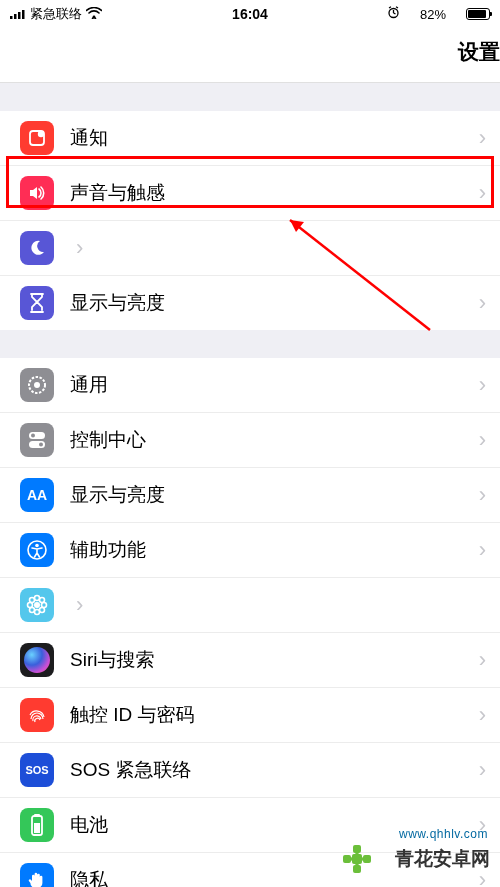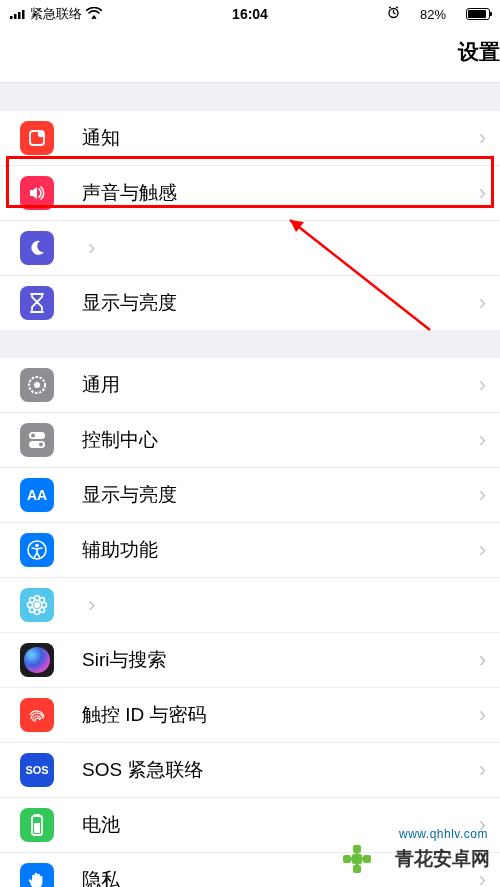--- a/index.html
+++ b/index.html
@@ -43,21 +43,21 @@
       min-height: 54px;
     }
     .row:last-child { border-bottom: none; }
     .icon-box {
       width: 34px;
       height: 34px;
       border-radius: 8px;
       display: flex;
       align-items: center;
       justify-content: center;
-      margin-right: 28px;
+      margin-right: 16px;
       flex-shrink: 0;
     }
     .label { font-size: 19px; flex: 1; color: #000; }
     .chevron { color: #c7c7cc; font-size: 22px; margin-left: 6px; }
     .highlight-box {
       position: absolute;
       border: 3px solid #ff0000;
       left: 6px;
       right: 6px;
       top: 156px;

